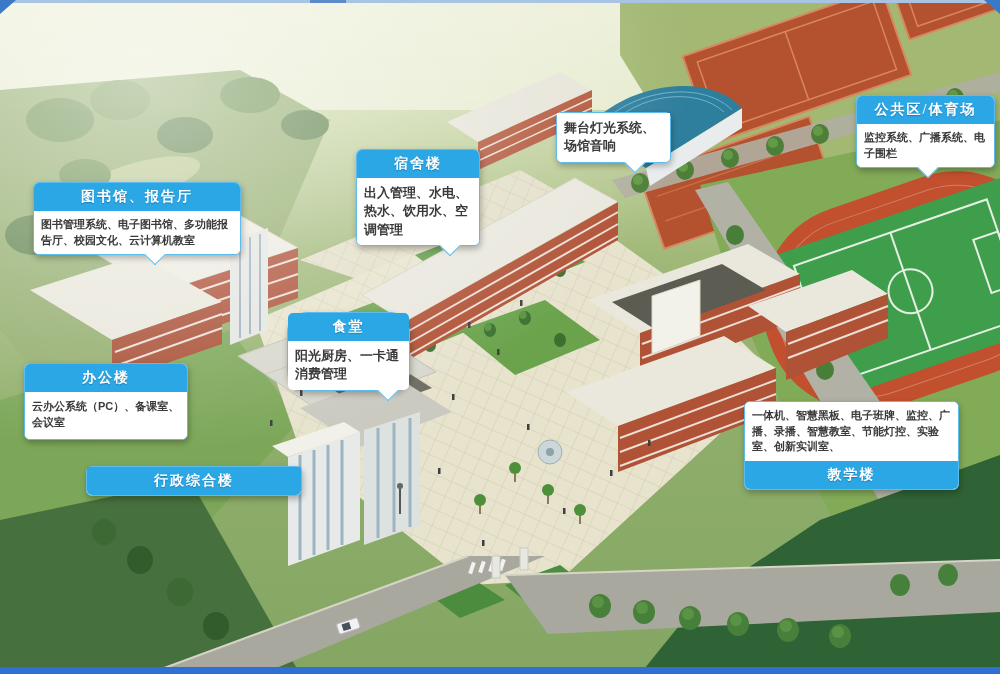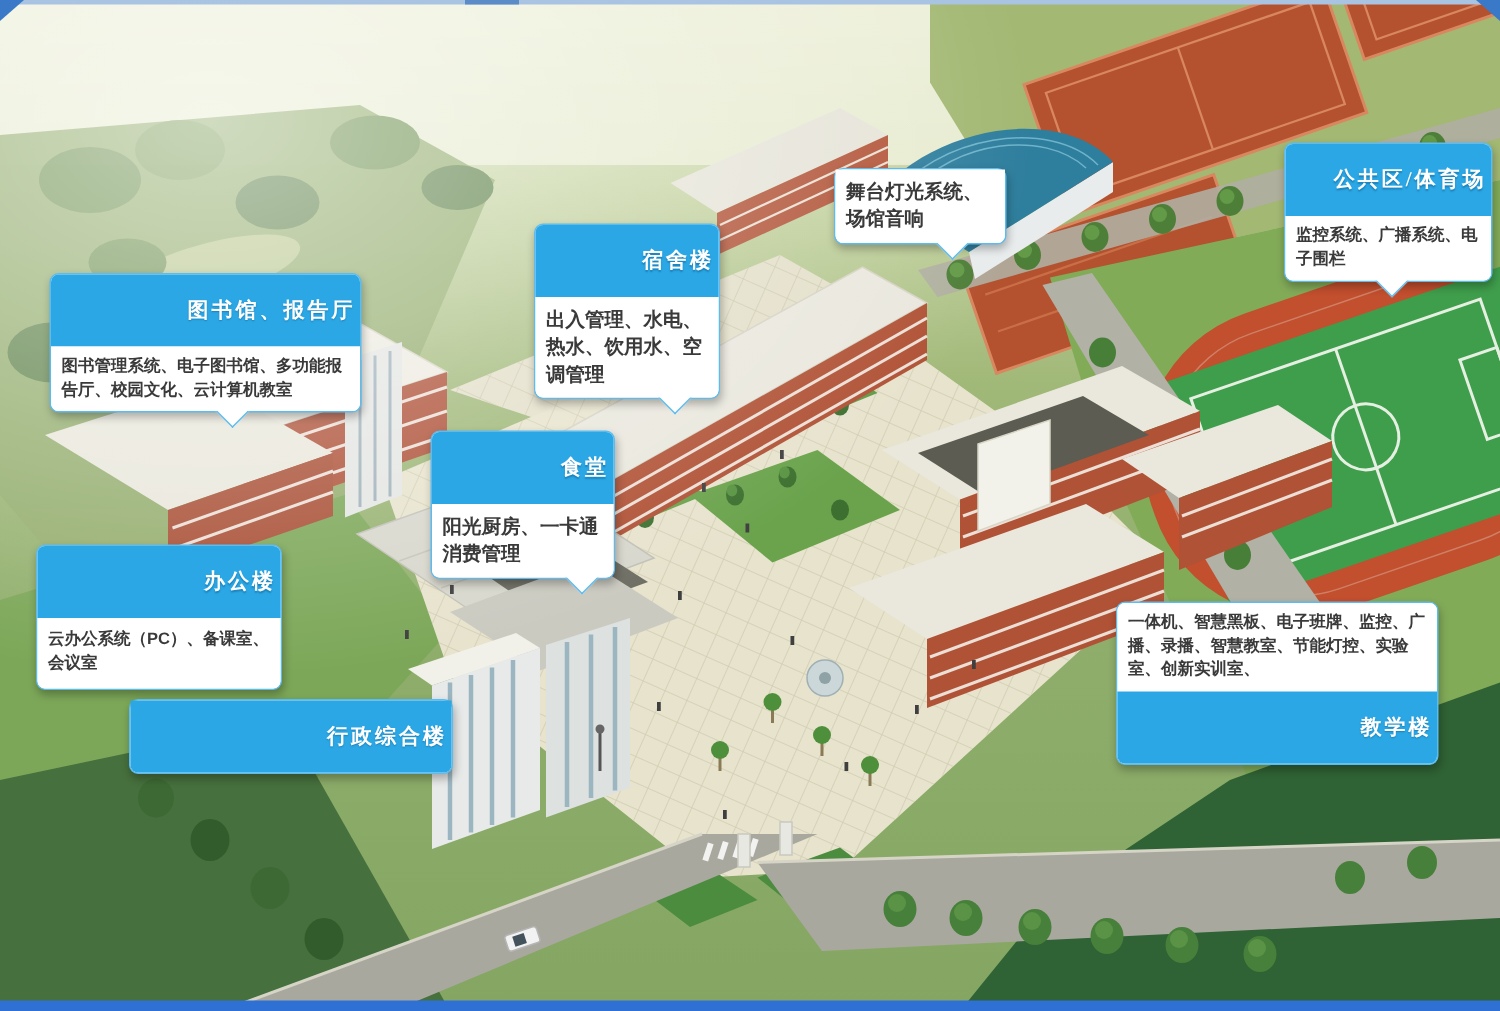--- a/index.html
+++ b/index.html
@@ -16,21 +16,21 @@
     background:var(--label-body-bg,#fff);
     border:1px solid var(--label-border,#5ebbed);
     border-radius:6px;
     box-shadow:1px 3px 6px rgba(0,0,0,.28);
   }
   .bubble .hd{
     position:relative;z-index:2;
     background:var(--label-header-bg,#2aa7e4);
     color:var(--label-header-text,#fff);
     font-weight:bold;font-size:14px;letter-spacing:2px;
-    text-align:right;padding:15px 3px;
+    text-align:center;padding:5px 3px;
     text-shadow:0 1px 1px rgba(0,60,110,.35);
     font-family:Liberation Serif, serif;
   }
   .hd-top .hd{border-radius:5px 5px 0 0;}
   .hd-bottom .hd{border-radius:0 0 5px 5px;}
   .bubble .bd{
     position:relative;z-index:2;
     padding:6px 7px;font-size:11px;font-weight:700;
     line-height:1.42;color:var(--label-body-text,#3a3a3a);
     background:var(--label-body-bg,#fff);
@@ -47,21 +47,21 @@
   .bd-13 .bd{font-size:13px;}
 
   .b-library {left:33px;  top:182px; width:206px;}
   .b-library .tail{left:55%;}
   .b-dorm    {left:356px; top:149px; width:122px;}
   .b-dorm .tail{left:70%;}
   .b-gym     {left:556px; top:112px; width:113px;}
   .b-gym .tail{left:62%;}
   .b-public  {left:856px; top:95px;  width:137px;}
   .b-public .tail{left:46%;}
-  .b-canteen {left:287px; top:287px; width:121px;}
+  .b-canteen {left:287px; top:312px; width:121px;border-radius:20px;}
   .b-canteen .tail{left:76%;}
   .b-office  {left:24px;  top:363px; width:162px;}
   .b-office .bd{padding-top:7px;padding-bottom:9px;}
   .b-admin   {left:86px;  top:466px; width:214px;}
   .b-teach   {left:744px; top:401px; width:213px;}
   .b-gate    {left:406px; top:576px; width:150px;}
 </style>
 </head>
 <body>
 

